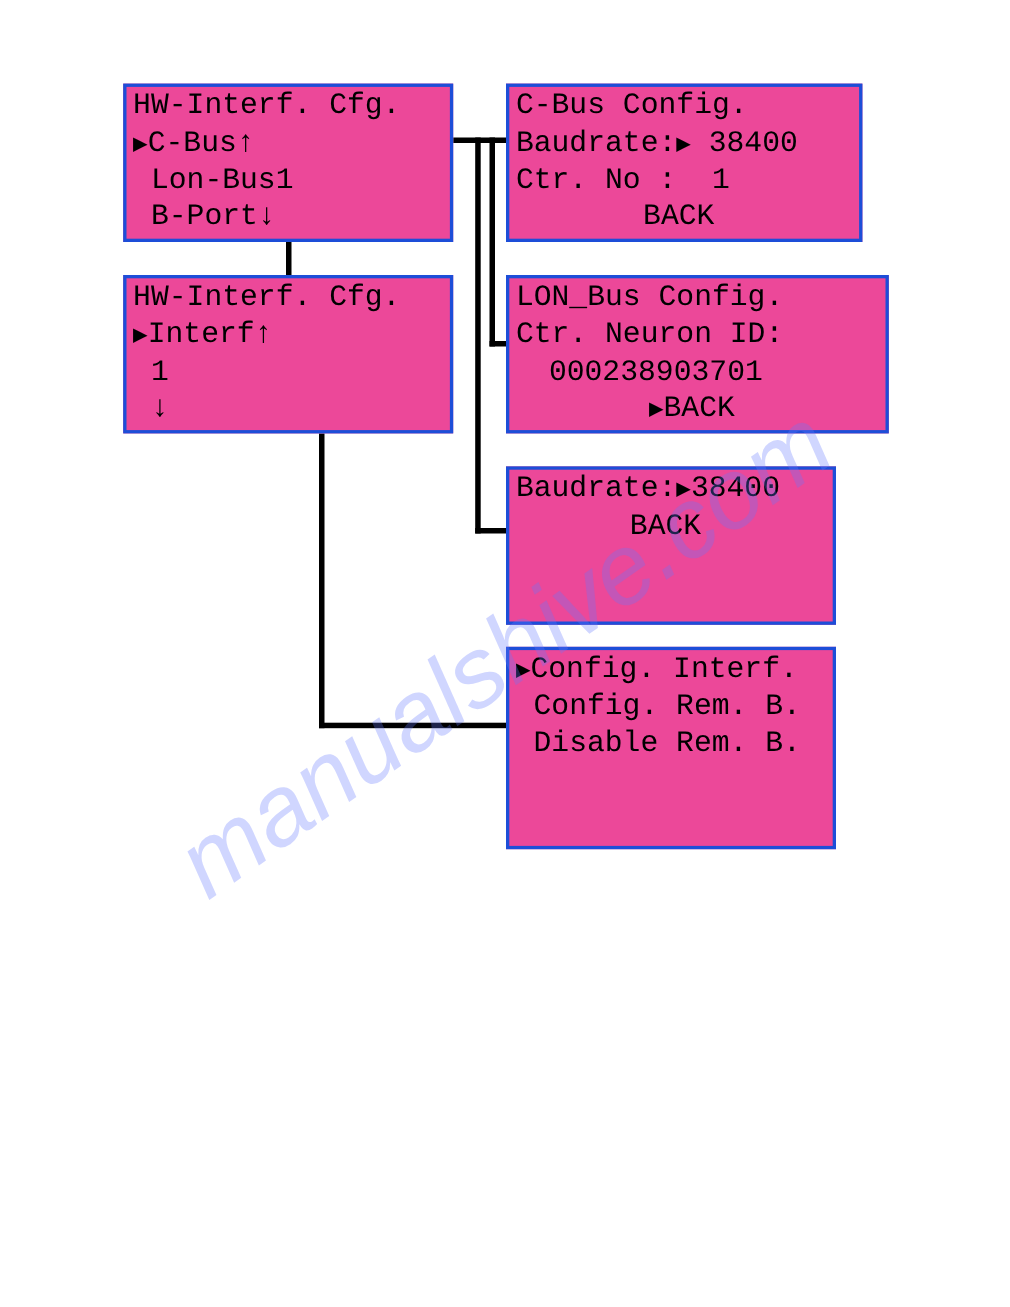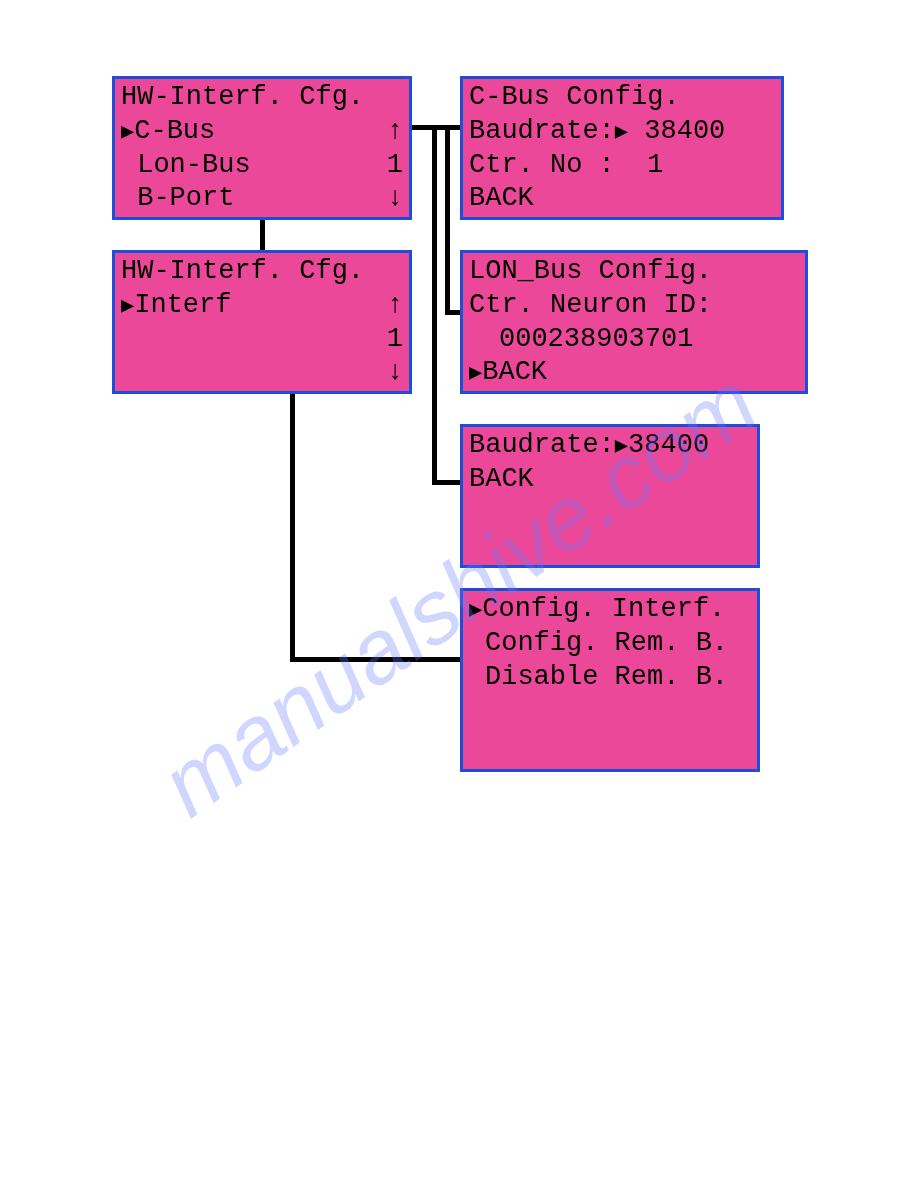--- a/index.html
+++ b/index.html
@@ -27,25 +27,25 @@
       font-weight: 500;
     }
     .screen {
       position: absolute;
       border: 3px solid #1d4ed8;
       background: #ec4899;
       padding: 2px 6px;
       line-height: 1.25;
       z-index: 10;
     }
-    .row { display: flex; justify-content: space-between; white-space: pre; gap: 38px; }
+    .row { display: flex; white-space: pre; }
     .cursor::before { content: "▶"; font-size: 22px; }
     .up::after { content: "↑"; }
     .down::after { content: "↓"; }
-    .back { text-align: left; padding-right: 10px; }
+    .back { text-align: center; padding-right: 10px; }
     .connector {
       position: absolute;
       background: #000;
       z-index: 5;
     }
     .hline { height: 5px; }
     .vline { width: 5px; }
   </style>
 </head>
 <body>

